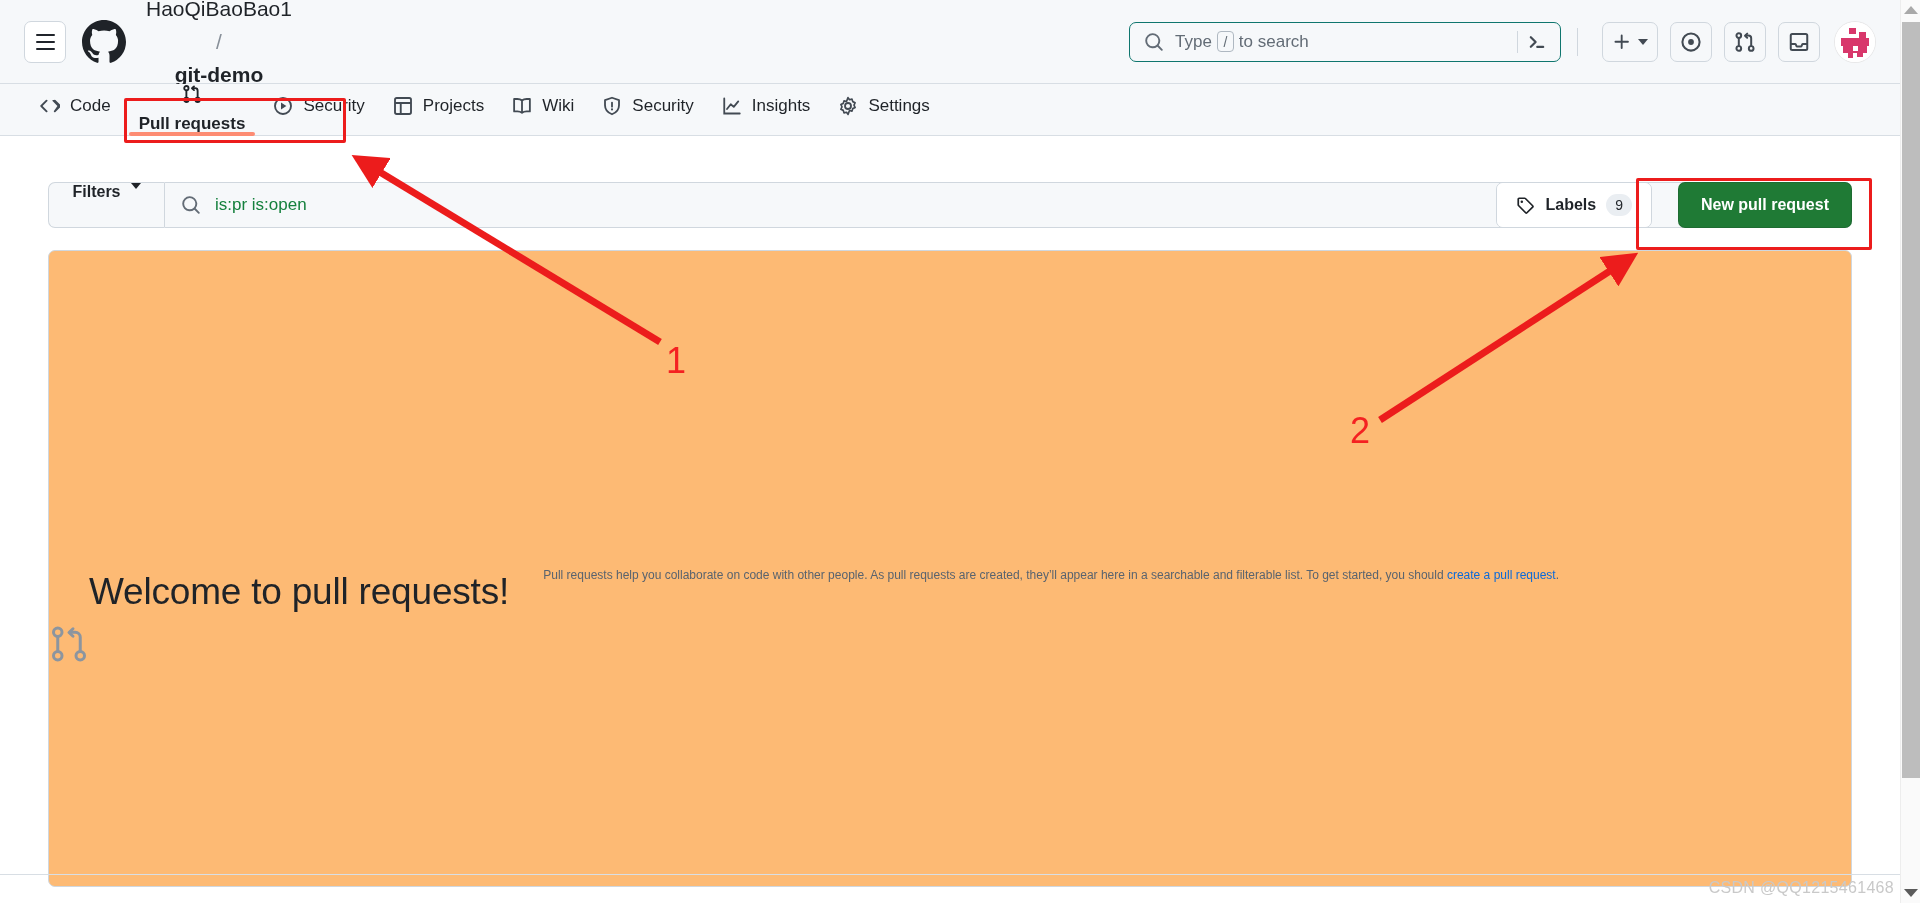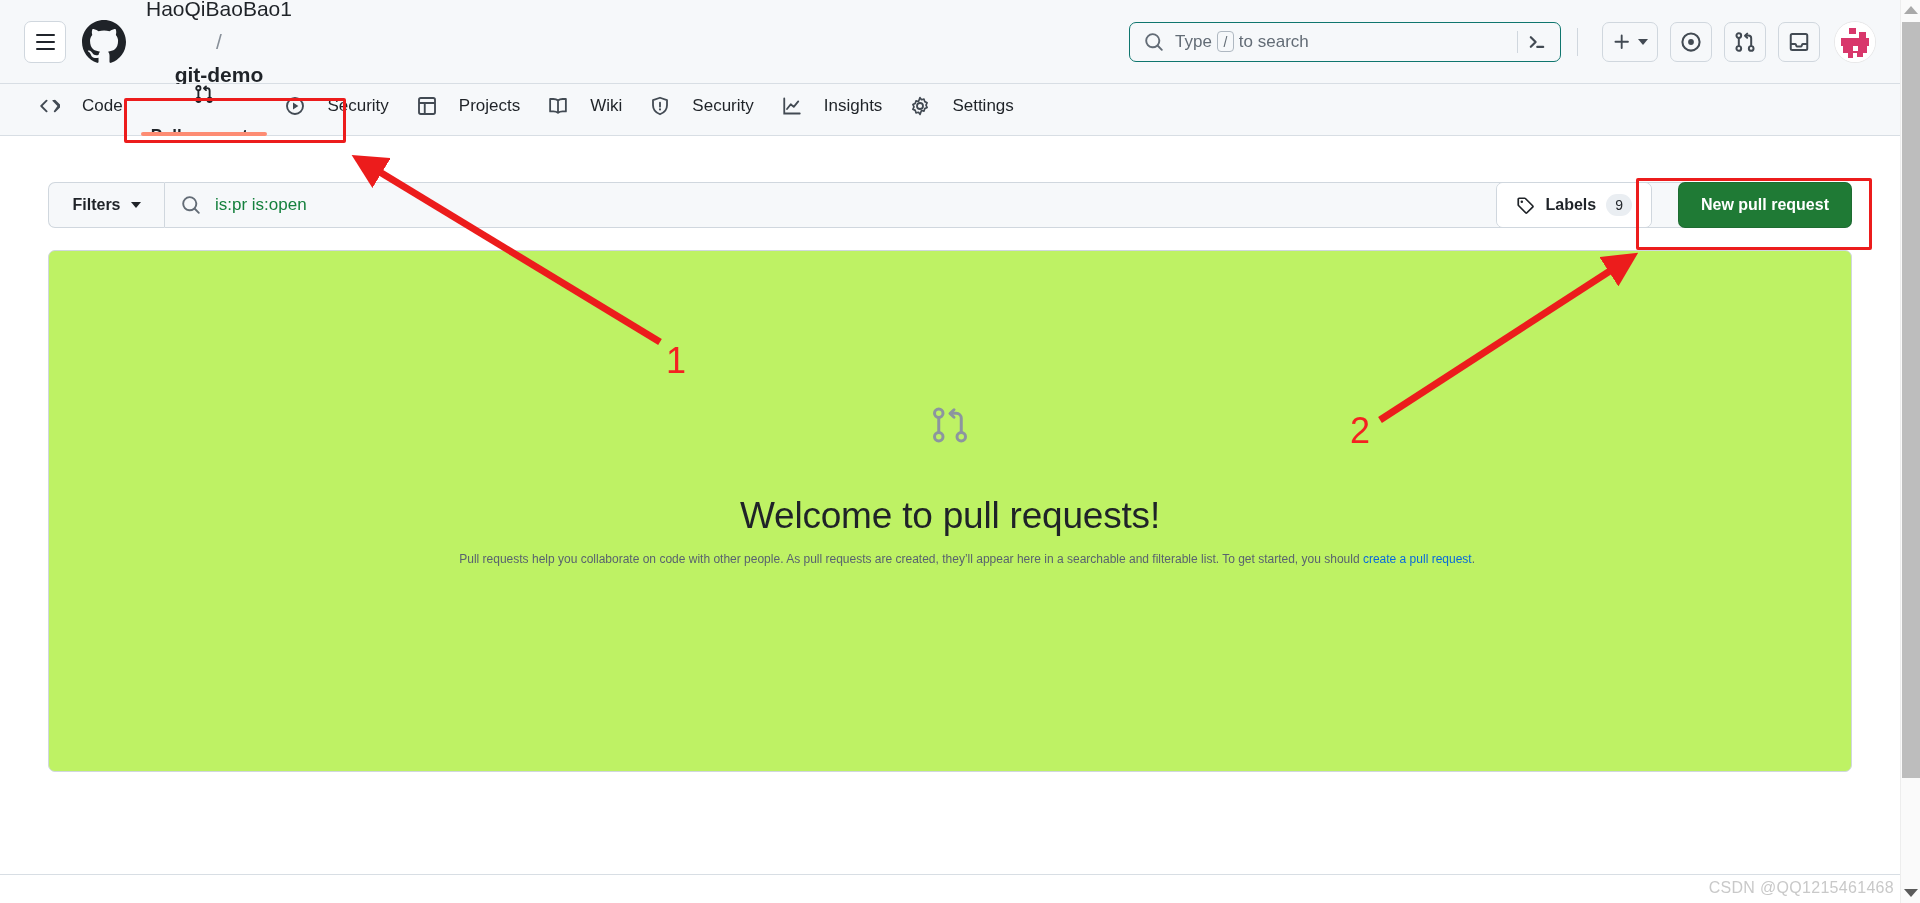--- a/index.html
+++ b/index.html
@@ -153,21 +153,21 @@
     height: 52px;
     background: #f6f8fa;
     border-bottom: 1px solid #d8dee4;
     display: flex;
     align-items: flex-start;
     padding-left: 26px;
   }
   .tab {
     display: flex;
     align-items: center;
-    gap: 22px;
+    gap: 10px;
     height: 44px;
     padding: 0 14px;
     font-size: 17px;
     color: #1f2328;
     cursor: pointer;
     position: relative;
     white-space: nowrap;
   }
   .tab .tab-icon { display: flex; align-items: center; flex: 0 0 auto; }
   .tab.active { font-weight: 700; flex-direction: column; }
@@ -199,21 +199,20 @@
     display: flex;
     align-items: stretch;
   }
   .filters-btn {
     width: 116px;
     background: #f6f8fa;
     border: 1px solid #d0d7de;
     border-right: none;
     border-radius: 7px 0 0 7px;
     display: flex;
-    align-items: center;
     justify-content: center;
     gap: 10px;
     font-size: 16px;
     font-weight: 600;
     color: #1f2328;
     cursor: pointer;
     flex: 0 0 auto;
   }
   .caret-down {
     width: 0; height: 0;
@@ -289,26 +288,26 @@
     cursor: pointer;
     white-space: nowrap;
   }
 
   
   .blankslate {
     position: absolute;
     top: 114px;
     left: 48px;
     right: 48px;
-    height: 522px;
+    height: 637px;
     border: 1px solid #d0d7de;
     border-radius: 7px;
-    background: #bef264;
-    display: flex;
-    flex-direction: column;
+    background: #fdba74;
+    display: flex;
+    flex-direction: row;
     align-items: center;
   }
   .blank-icon { margin-top: 154px; }
   .blank-title {
     margin-top: 46px;
     font-size: 37px;
     color: #1f2328;
     font-weight: 400;
     letter-spacing: -0.2px;
   }

